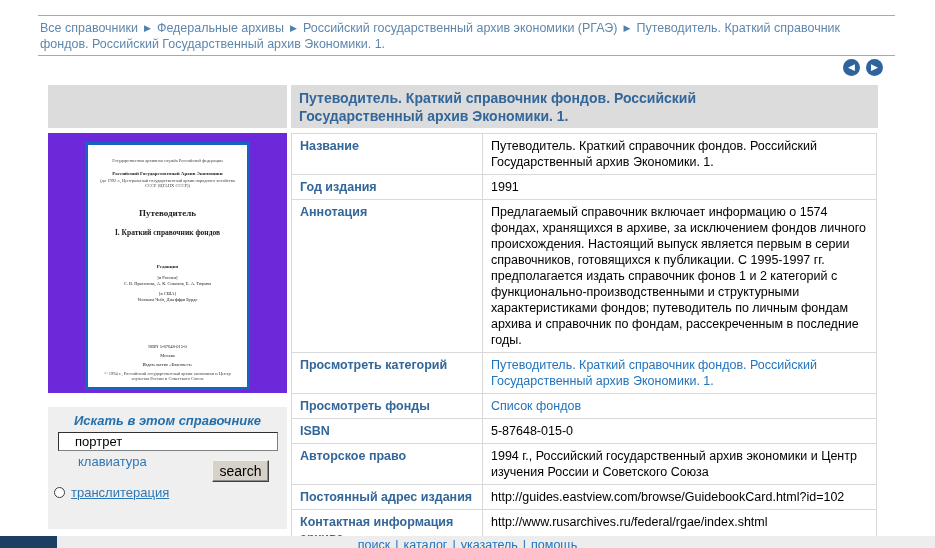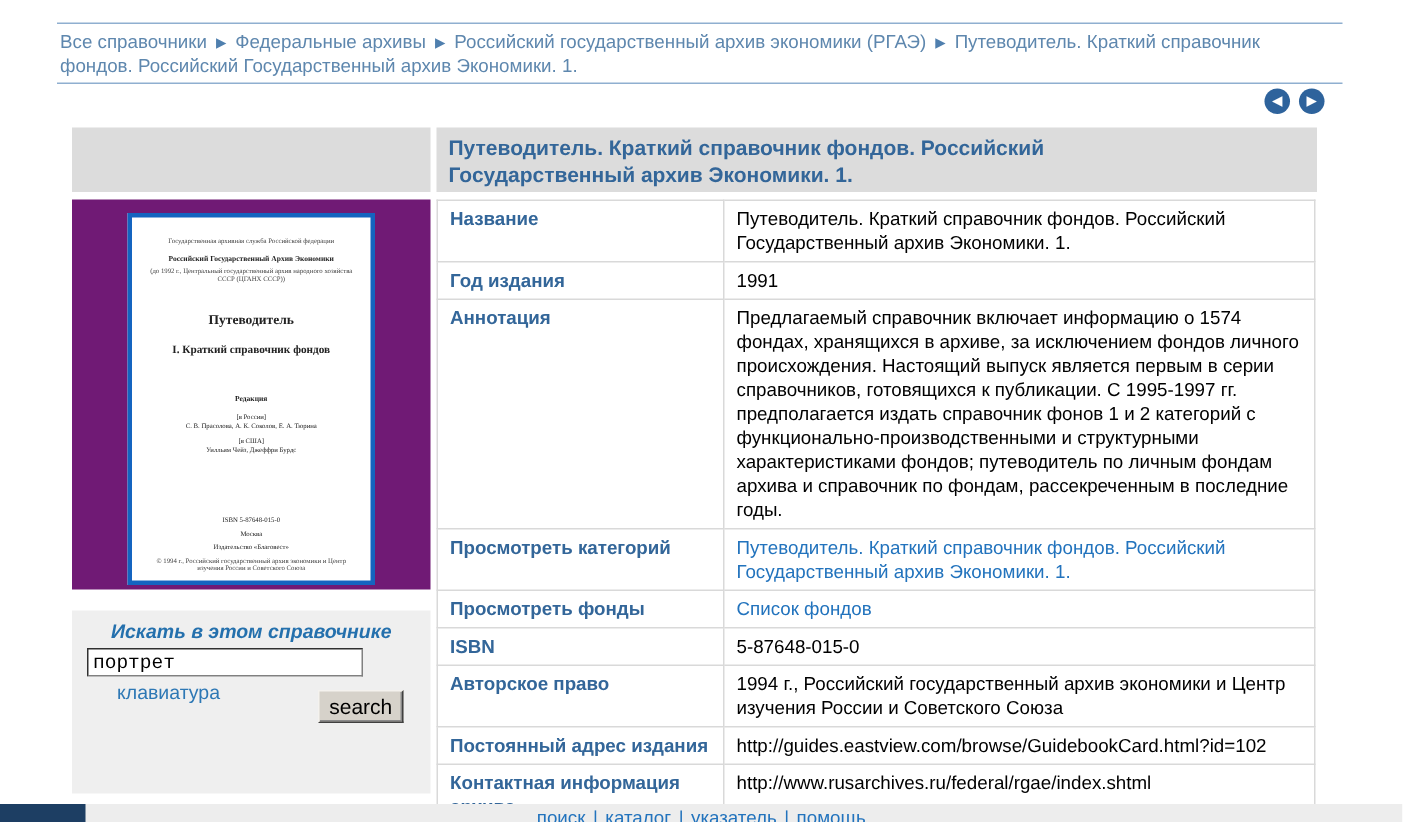--- a/index.html
+++ b/index.html
@@ -29,21 +29,21 @@
     background: #2e639c; color: #fff; border: none; cursor: pointer;
     font-size: 9px; line-height: 17px; text-align: center; padding: 0;
     display: flex; align-items: center; justify-content: center;
   }
 
   
   .left-col  { position: absolute; left: 48px; top: 85px; width: 239px; }
   .main-col  { position: absolute; left: 291px; top: 85px; width: 587px; }
 
   .left-head { height: 43px; background: #dcdcdc; }
-  .cover-panel { margin-top: 5px; height: 260px; background: #701a75; overflow: hidden; }
+  .cover-panel { margin-top: 5px; height: 260px; background: #6d28d9; overflow: hidden; }
 
   
   .book-cover {
     width: 165px; height: 248px; margin: 9px auto 0 auto;
     background: #fff; border: 3px solid #1464c0;
     font-family: "Liberation Serif", serif;
     text-align: center; color: #222; overflow: hidden;
   }
   .cv { display: block; padding: 0 8px; }
   .cv-agency   { margin-top: 13px; font-size: 4.5px; line-height: 5px; color: #444; }
@@ -59,23 +59,23 @@
   .cv-pub      { margin-top: 4px;  font-size: 4.5px; line-height: 5px; }
   .cv-copy     { margin-top: 4px;  font-size: 4.5px; line-height: 5px; color: #444; }
 
   
   .search-panel { margin-top: 14px; height: 122px; background: #efefef; overflow: hidden; }
   .search-title {
     margin-top: 6px; text-align: center;
     font-size: 13px; font-weight: bold; color: #2470ad; font-style: italic;
   }
   .search-input {
-    display: block; margin: 4px 0 0 10px; width: 184px; height: 19px;
+    display: block; margin: 4px 0 0 10px; width: 220px; height: 19px;
     border: 1px solid #808080; border-top-color: #303030; border-left-color: #303030;
-    font-family: Liberation Mono, monospace; font-size: 13px; padding: 1px 3px;
+    font-family: Liberation Sans, sans-serif; font-size: 13px; padding: 1px 16px;
     background: #fff; color: #000;
   }
   .kb-btn-row { display: flex; justify-content: space-between; align-items: flex-start; margin: 3px 18px 0 30px; }
   .keyboard-link { font-size: 13px; color: #2e78b5; text-decoration: none; cursor: pointer; }
   .search-button {
     margin-top: 6px; width: 57px; height: 22px;
     background: #d6d2ca; color: #000; font-family: "Liberation Sans", sans-serif;
     font-size: 14px; cursor: pointer;
     border: 1px solid #404040; border-top: 1px solid #f4f2ee; border-left: 1px solid #f4f2ee;
     box-shadow: inset -1px -1px 0 #8a8a8a;
@@ -157,20 +157,24 @@
       </div>
   </div>
   <div class="search-panel">
     <div class="search-title">Искать в этом справочнике</div>
     <input class="search-input" type="text" value="портрет" style="">
     <div class="kb-btn-row">
       <a class="keyboard-link">клавиатура</a>
       <button class="search-button">search</button>
     </div>
     <div id="radio-options">
+        <div class="radio-row link-style">
+          <span class="radio-circle"></span>
+          <span class="radio-label">транслитерация</span>
+        </div>
       </div>
   </div>
 </div>
 
 <div class="main-col">
   <div class="title-band">
     <h1>Путеводитель. Краткий справочник фондов. Российский Государственный архив Экономики. 1.</h1>
   </div>
   <table class="details">
     <tbody id="details-tbody">

